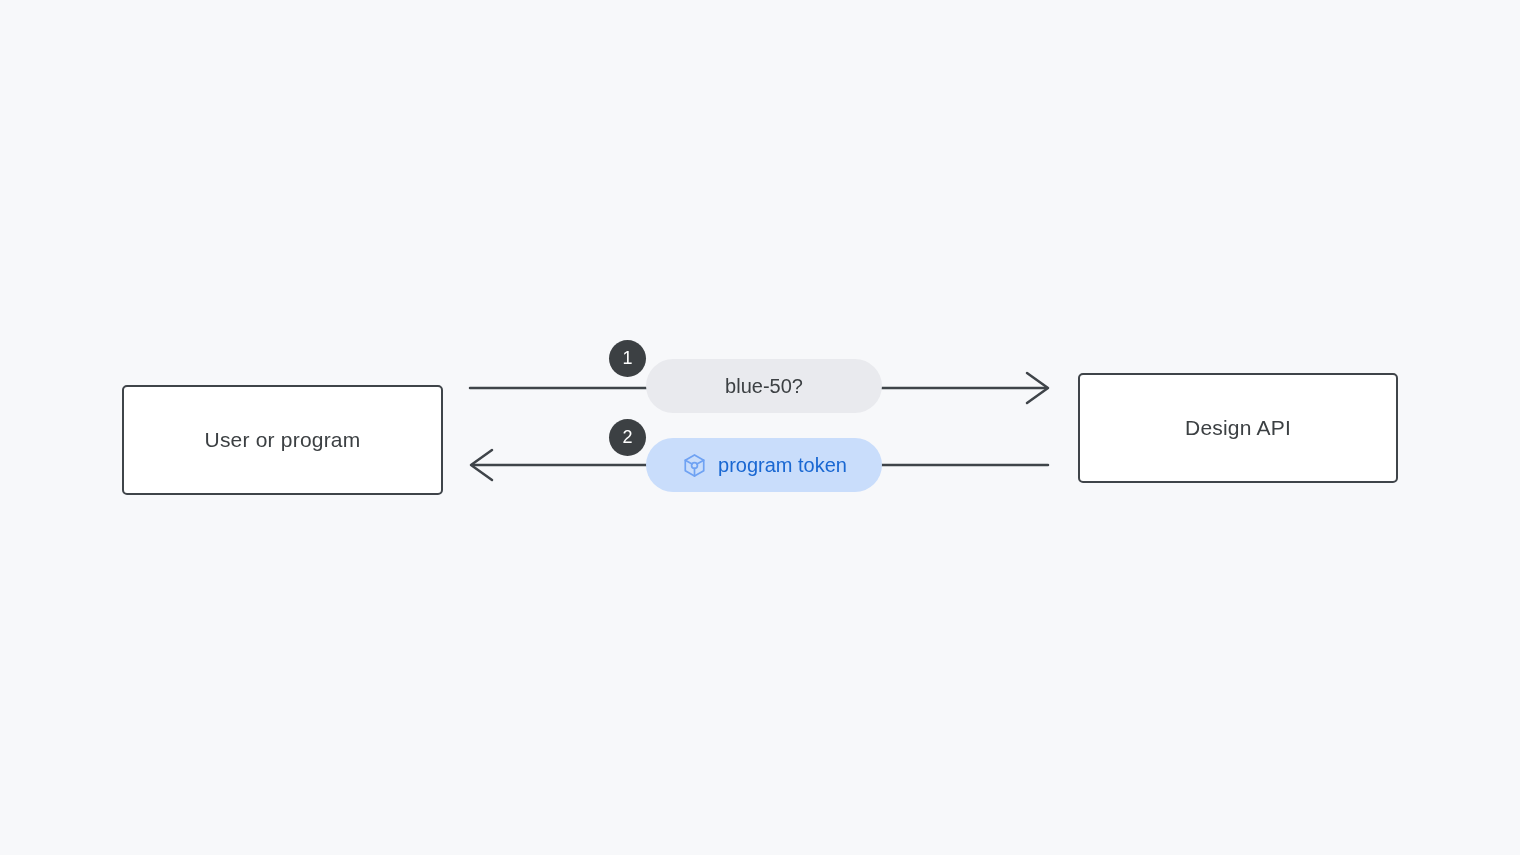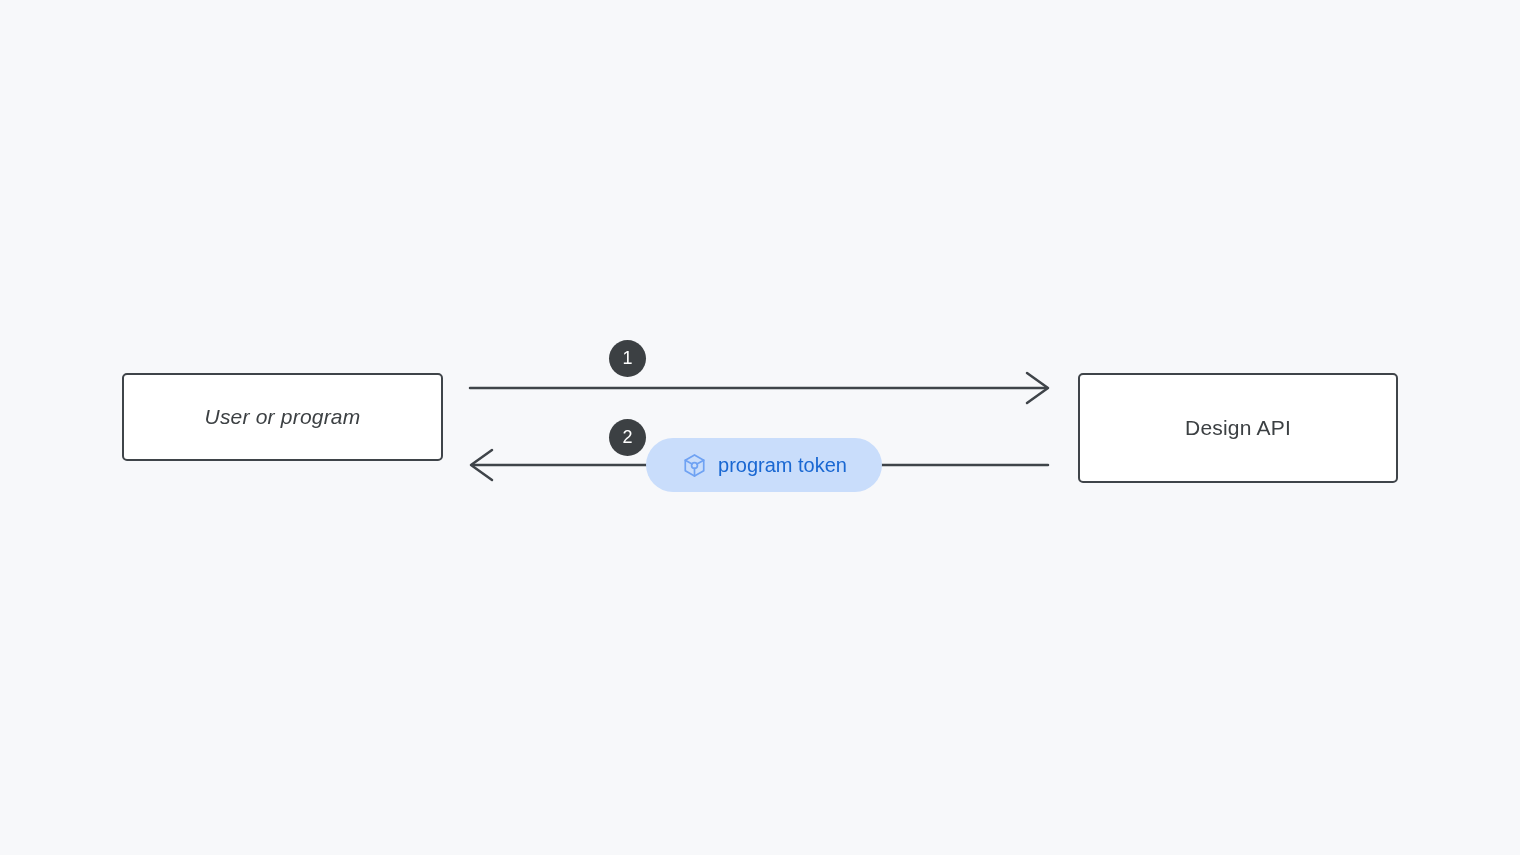--- a/index.html
+++ b/index.html
@@ -33,21 +33,21 @@
   .node{
     position:absolute;
     background:var(--node-bg);
     border:2px solid var(--line);
     border-radius:5px;
     display:flex;align-items:center;justify-content:center;
     font-size:21px;
     letter-spacing:.2px;
     z-index:2;
   }
-  .node-user{left:122px;top:373px;width:321px;height:88px;font-style:italic;}
+  .node-user{left:122px;top:385px;width:321px;height:110px;}
   .node-api{left:1078px;top:373px;width:320px;height:110px;}
   .pill{
     position:absolute;
     height:54px;width:236px;left:646px;
     border-radius:27px;
     display:flex;align-items:center;justify-content:center;
     gap:10px;
     font-size:20px;
     z-index:3;
   }
@@ -89,20 +89,23 @@
     <span>Design API</span>
   </div>
 
   <div class="badge badge-1">
     <span>1</span>
   </div>
   <div class="badge badge-2">
     <span>2</span>
   </div>
 
+  <div class="pill pill-request">
+    <span>blue-50?</span>
+  </div>
 
   <div class="pill pill-response">
     <span>
       <svg class="token-icon-svg" width="27" height="27" viewBox="0 0 24 24" fill="none" xmlns="http://www.w3.org/2000/svg">
         <g stroke="#6fa2f3" stroke-width="1.5" stroke-linecap="round" stroke-linejoin="round">
           <path d="M12 2.6 L20.2 7.3 V16.7 L12 21.4 L3.8 16.7 V7.3 Z"></path>
           <circle cx="12" cy="12" r="2.6"></circle>
           <path d="M3.8 7.3 L9.85 10.75"></path>
           <path d="M20.2 7.3 L14.15 10.75"></path>
           <path d="M12 14.6 V21.4"></path>

